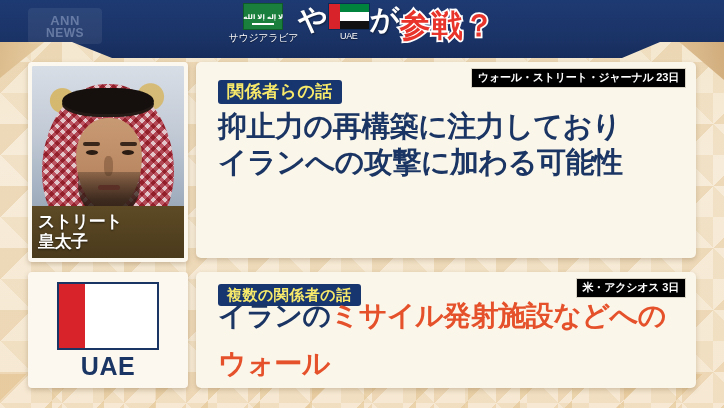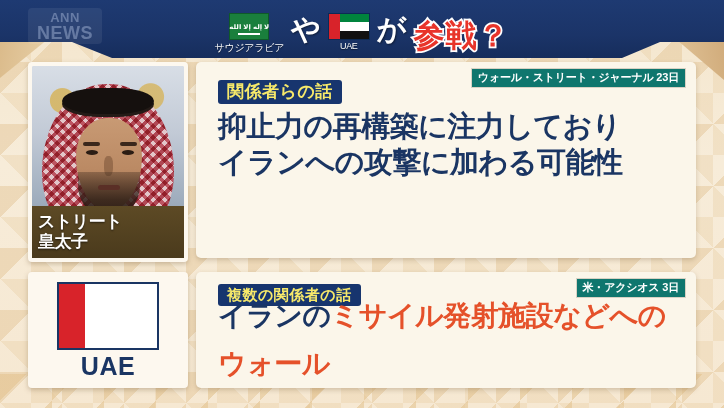--- a/index.html
+++ b/index.html
@@ -37,31 +37,31 @@
   }
 
   
   .header{
     position:absolute;left:0;top:0;width:724px;height:58px;
     background:linear-gradient(180deg,#1e3a72 0%,#1b3468 60%,#162d5c 100%);
     clip-path:polygon(0 0,724px 0,724px 42px,660px 42px,622px 58px,112px 58px,72px 42px,0 42px);
   }
   .header-inner{
     position:absolute;left:0;top:0;width:724px;height:58px;
-    display:flex;align-items:flex-start;justify-content:center;gap:7px;
-    padding-top:13px;box-sizing:border-box;text-align:right;
+    display:flex;align-items:flex-start;justify-content:center;
+    padding-top:3px;box-sizing:border-box;text-align:right;
   }
   .ann-logo{
     position:absolute;left:28px;top:8px;width:74px;height:36px;
     border-radius:4px;background:rgba(255,255,255,.07);
     display:flex;flex-direction:column;align-items:center;justify-content:center;
     line-height:1;
   }
   .ann-logo .l1{font-size:13px;font-weight:bold;color:rgba(190,206,234,.40);letter-spacing:.5px;}
-  .ann-logo .l2{font-size:18px;font-weight:bold;color:rgba(190,206,234,.40);letter-spacing:.5px;}
+  .ann-logo .l2{font-size:12px;font-weight:bold;color:rgba(190,206,234,.40);letter-spacing:.5px;}
 
   .flagblock{display:flex;flex-direction:column;align-items:center;}
   .flag-sa{
     width:40px;height:27px;background:#1a7f3c;border:1px solid #0e5a29;
     display:flex;align-items:center;justify-content:center;box-sizing:border-box;
     position:relative;
   }
   .flag-sa .script{
     color:#fff;font-size:7px;font-weight:bold;letter-spacing:-.5px;
     transform:scaleY(.9);white-space:nowrap;
@@ -199,21 +199,21 @@
   .badge{
     position:absolute;display:inline-block;
     background:#17356e;color:#f7e96a;font-weight:bold;
     border-radius:3px;padding:3px 9px 4px;line-height:1;
     letter-spacing:.5px;white-space:nowrap;
   }
   #badge-top{left:22px;top:18px;font-size:17px;}
   #badge-bottom{left:22px;top:12px;font-size:15px;}
 
   .source{
-    position:absolute;background:#0f766e;color:#fff;font-weight:bold;
+    position:absolute;background:#000000;color:#fff;font-weight:bold;
     font-size:11px;line-height:1;padding:3px 6px 4px;border:1px solid #d8d2c4;
     white-space:nowrap;letter-spacing:-.2px;
   }
   #source-top{right:10px;top:6px;}
   #source-bottom{right:10px;top:6px;}
 
   .body-line{
     position:absolute;color:#1a3563;font-weight:bold;
     font-size:29px;line-height:32px;letter-spacing:-.5px;white-space:nowrap;
   }

